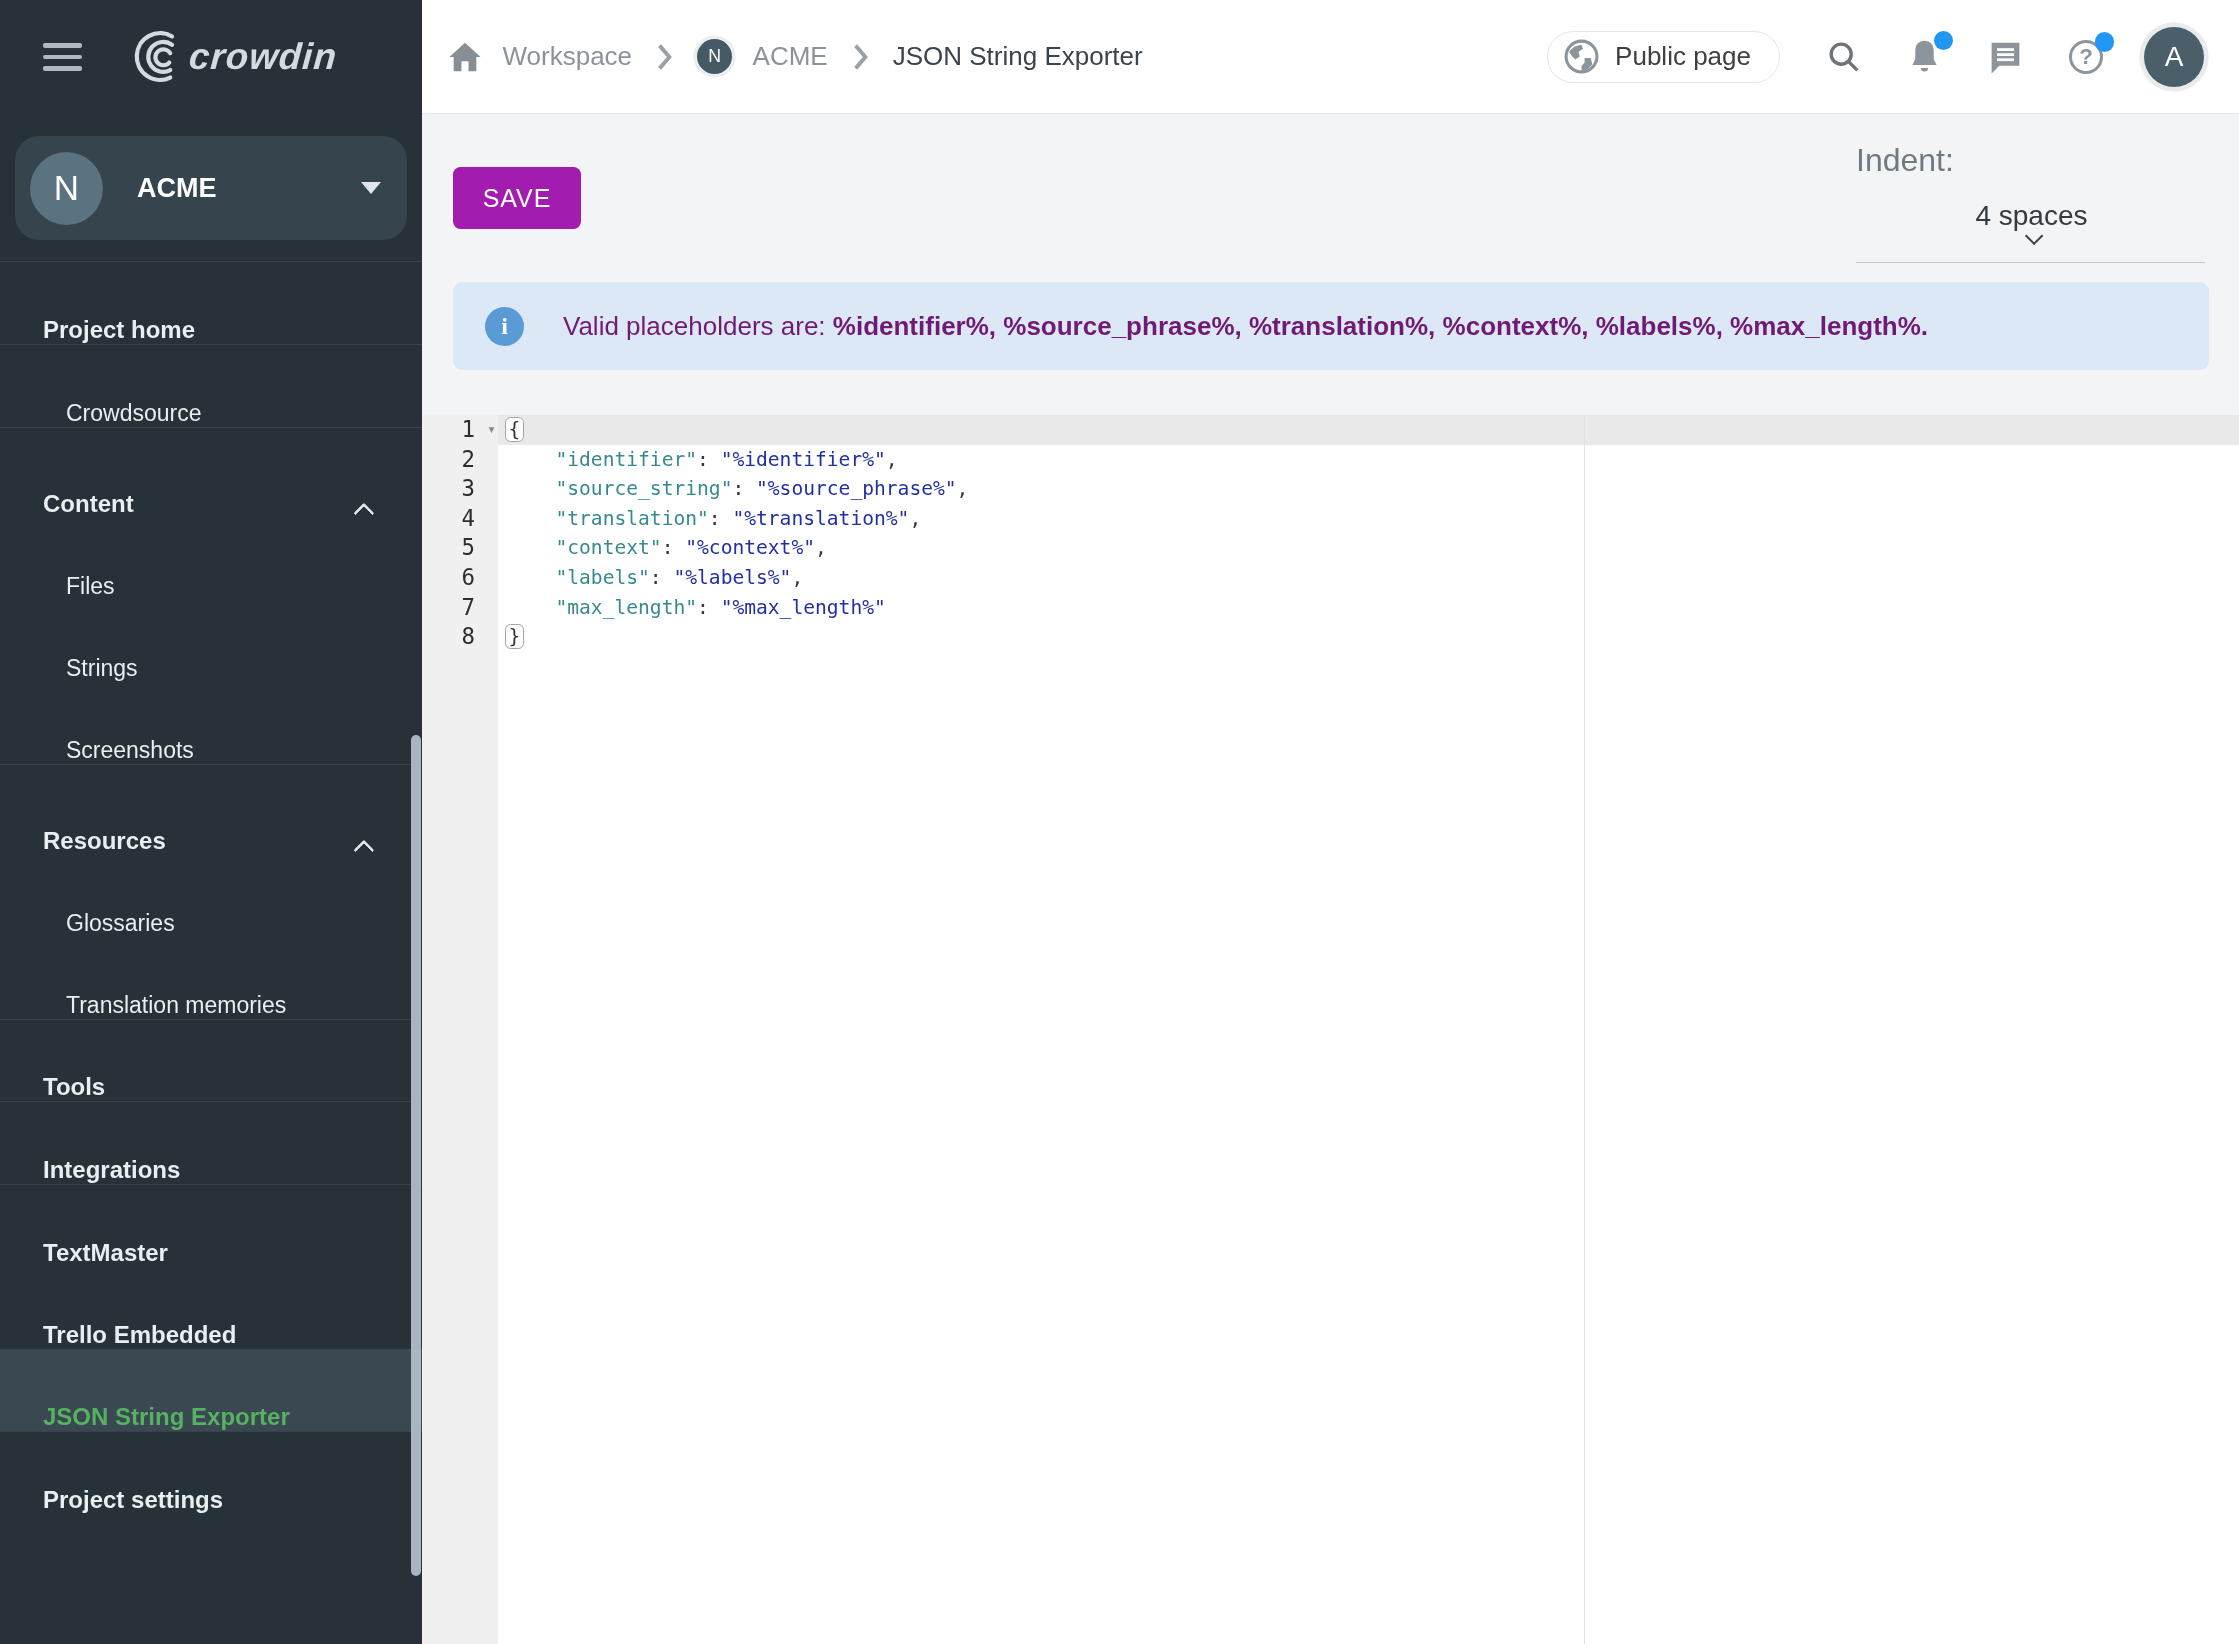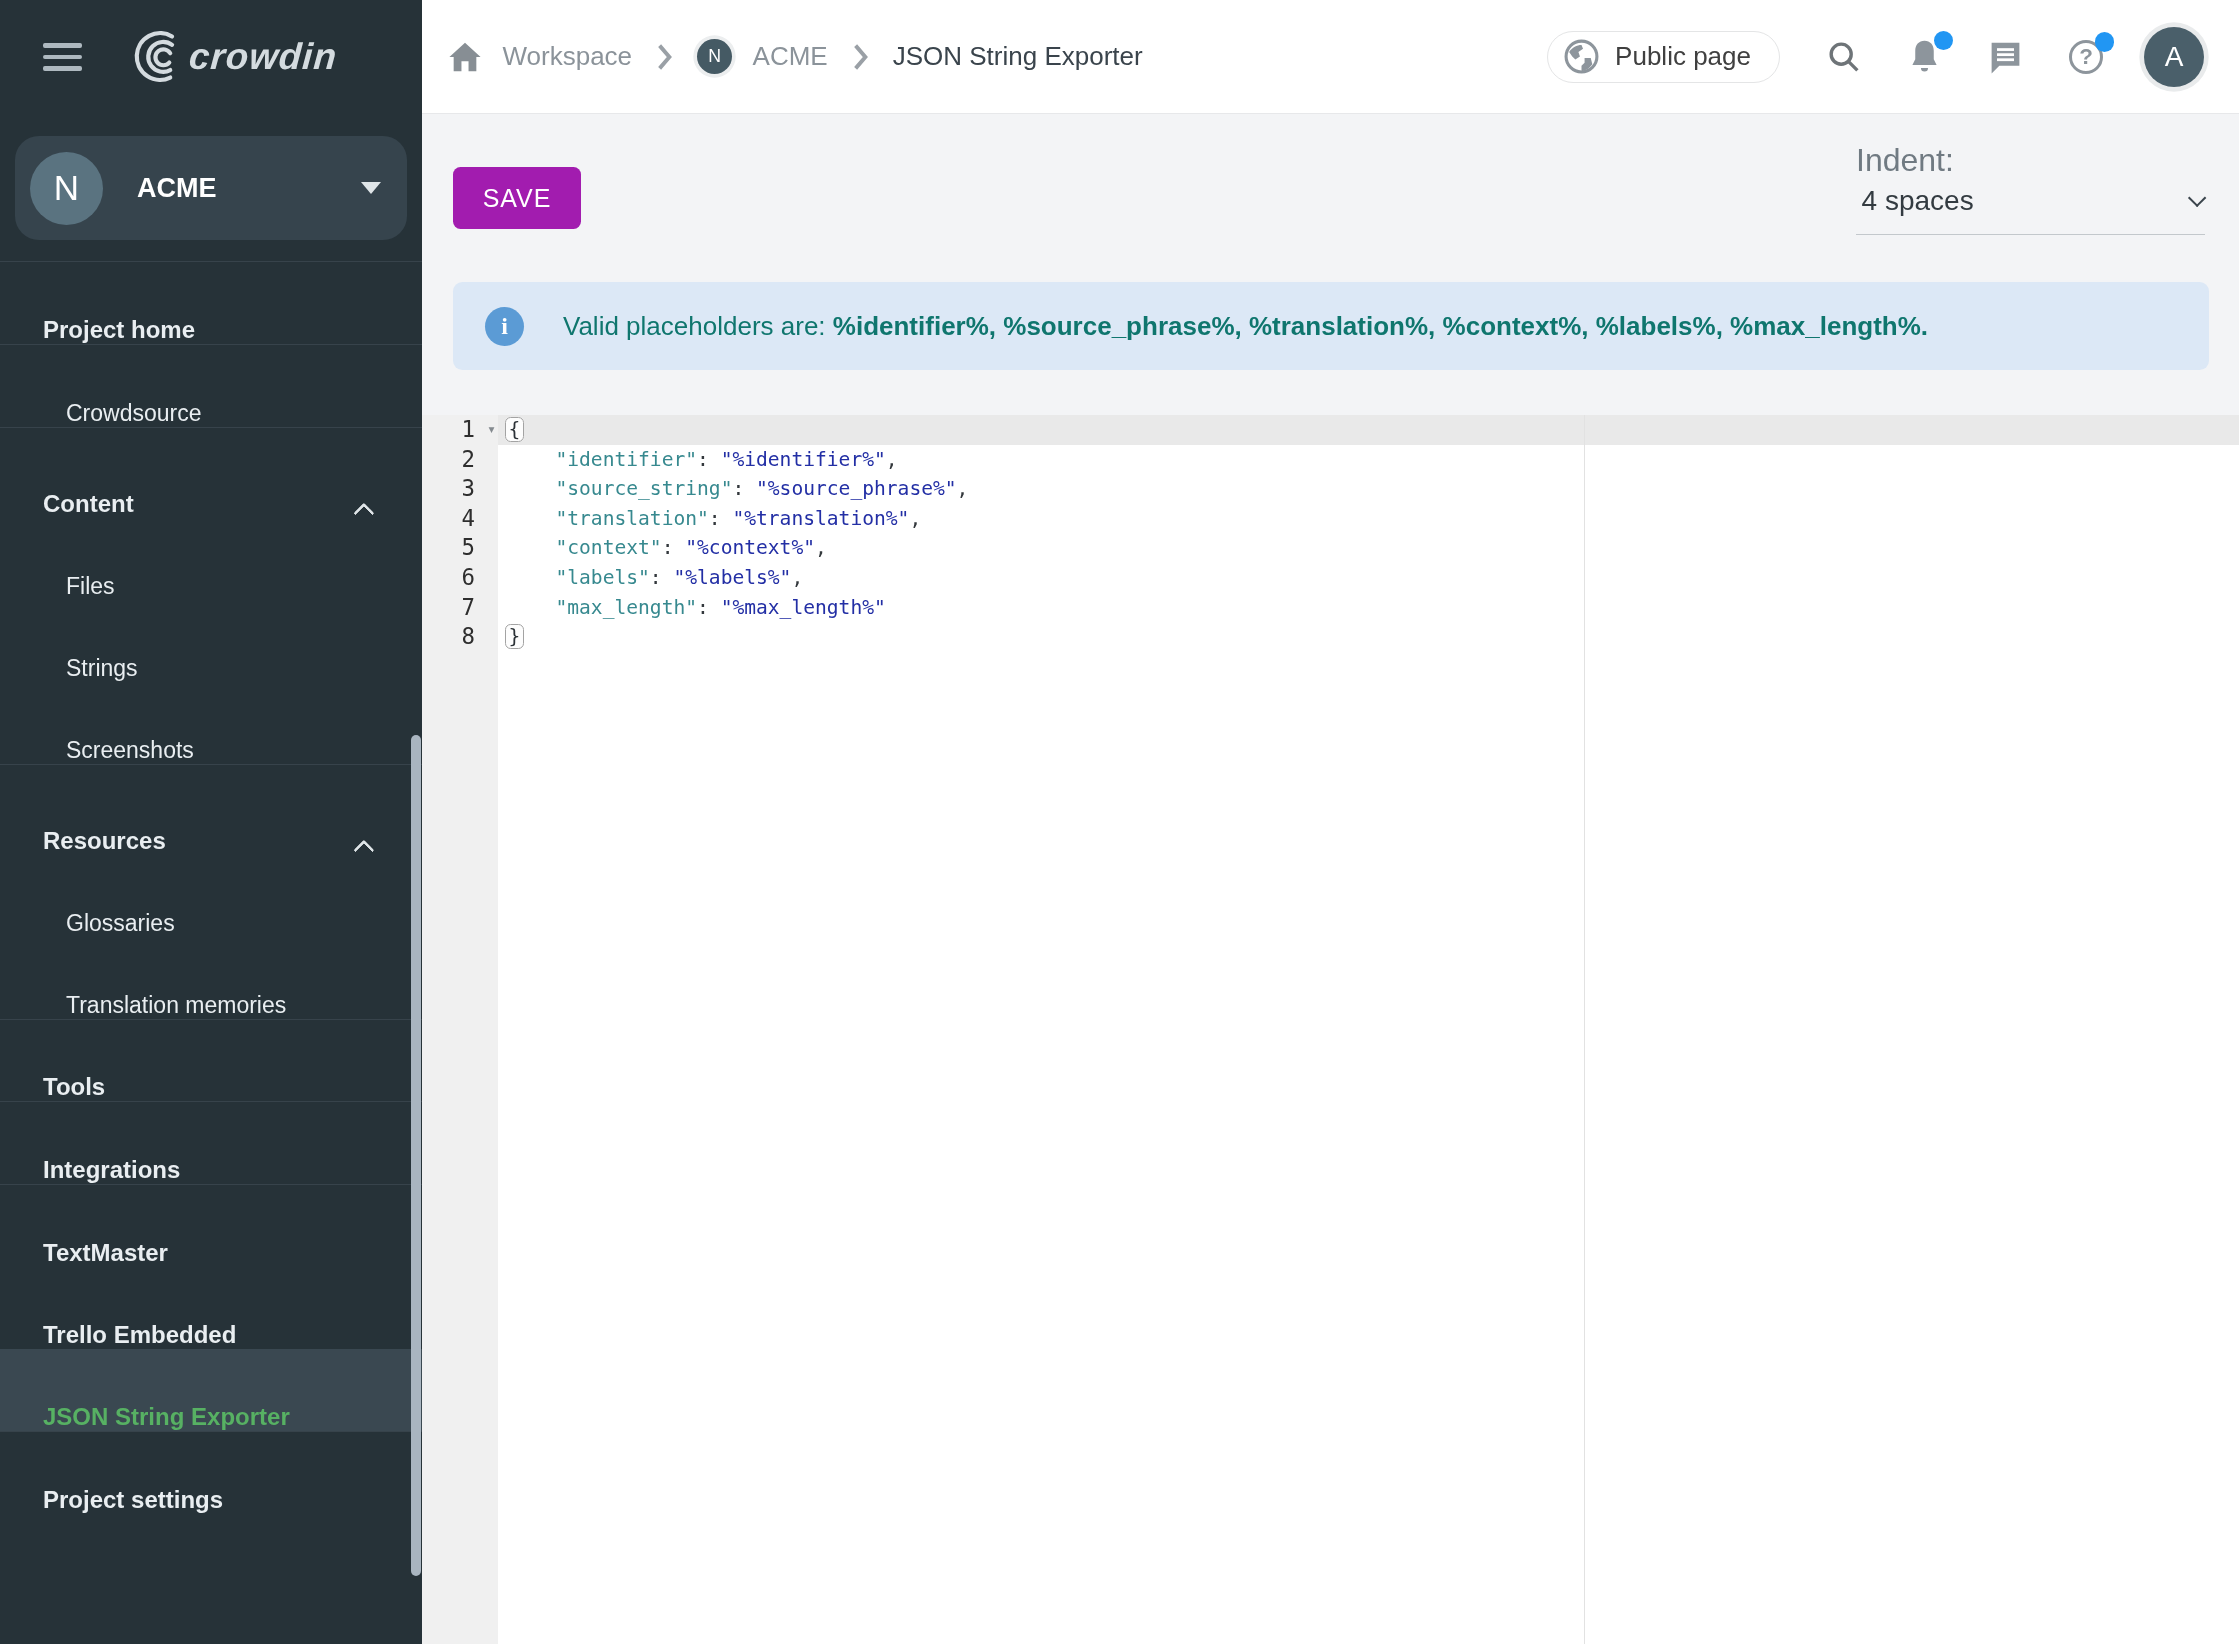--- a/index.html
+++ b/index.html
@@ -43,26 +43,26 @@
   .icon-btn { position:relative; margin-left:45px; cursor:pointer; display:flex; align-items:center; }
   .badge-dot { position:absolute; top:-7.5px; right:-11.2px; width:19.6px; height:19.6px; border-radius:50%; background:#2196f3; }
   .help-ring { width:34px; height:34px; border:3.7px solid #8d959c; border-radius:50%; display:flex; align-items:center; justify-content:center; color:#8d959c; font-size:22.4px; font-weight:bold; }
   .user-avatar { width:60px; height:60px; border-radius:50%; background:#4a5f6a; color:#fff; font-size:28px; display:flex; align-items:center; justify-content:center; box-shadow:0 0 0 4.7px #e9ebec; margin-left:41px; cursor:pointer; }
 
   
   .main { position:absolute; left:422px; top:114px; right:0; bottom:0; background:#f3f4f6; }
   .save-btn { position:absolute; left:31px; top:53px; width:128px; height:62px; background:#a21caf; color:#fff; border:none; border-radius:7.5px; font-size:25px; font-weight:500; letter-spacing:0.9px; font-family:"Liberation Sans",sans-serif; cursor:pointer; }
   .indent-wrap { position:absolute; right:34px; top:28px; width:349px; }
   .indent-label { font-size:32px; color:#707a82; }
-  .indent-select { margin-top:0; border-bottom:0.9px solid #c3c8cc; padding:5.6px 3.7px 17px 5.6px; display:flex; align-items:center; cursor:pointer; }
+  .indent-select { margin-top:15px; border-bottom:0.9px solid #c3c8cc; padding:5.6px 3.7px 17px 5.6px; display:flex; align-items:center; cursor:pointer;flex-direction:column; }
   .indent-value { font-size:28px; color:#333b41; flex:1; }
   .sel-chev { width:13px; height:13px; border-right:2.8px solid #3a444c; border-bottom:2.8px solid #3a444c; transform:rotate(45deg) translateY(-3.7px); }
   .banner { position:absolute; left:31px; right:30px; top:168px; height:88px; background:#dce8f6; border-radius:9.3px; display:flex; align-items:center; padding:0 32px; }
   .info-icon { width:39px; height:39px; border-radius:50%; background:#5b9bd5; color:#fff; font-size:24px; font-weight:bold; display:flex; align-items:center; justify-content:center; flex:none; font-family:"Liberation Serif",serif; }
-  .banner-text { margin-left:39px; font-size:26px; color:#0f766e; }
+  .banner-text { margin-left:39px; font-size:26px; color:#701a75; }
   .banner-text b { font-weight:700; }
 
   
   .editor { position:absolute; left:0; right:0; top:301px; bottom:0; background:#fff; font-family:"DejaVu Sans Mono",monospace; }
   .ruler { position:absolute; left:1162px; top:0; bottom:0; width:0.9px; background:#e2e2e2; }
   .gutter { position:absolute; left:0; top:0; bottom:0; width:76px; background:#f0f0f0; }
   .gut-row { height:29.6px; position:relative; color:#2e2e2e; font-size:22.4px; line-height:29.6px; text-align:right; padding-right:23px; }
   .fold-arrow { position:absolute; right:1.9px; top:0; font-size:15px; color:#848a8f; line-height:29.6px; cursor:pointer; }
   .code-area { position:absolute; left:76px; right:0; top:0; bottom:0; cursor:text; }
   .code-line { height:29.6px; line-height:29.6px; font-size:19.6px; white-space:pre; padding-left:10.3px; color:#333; }

